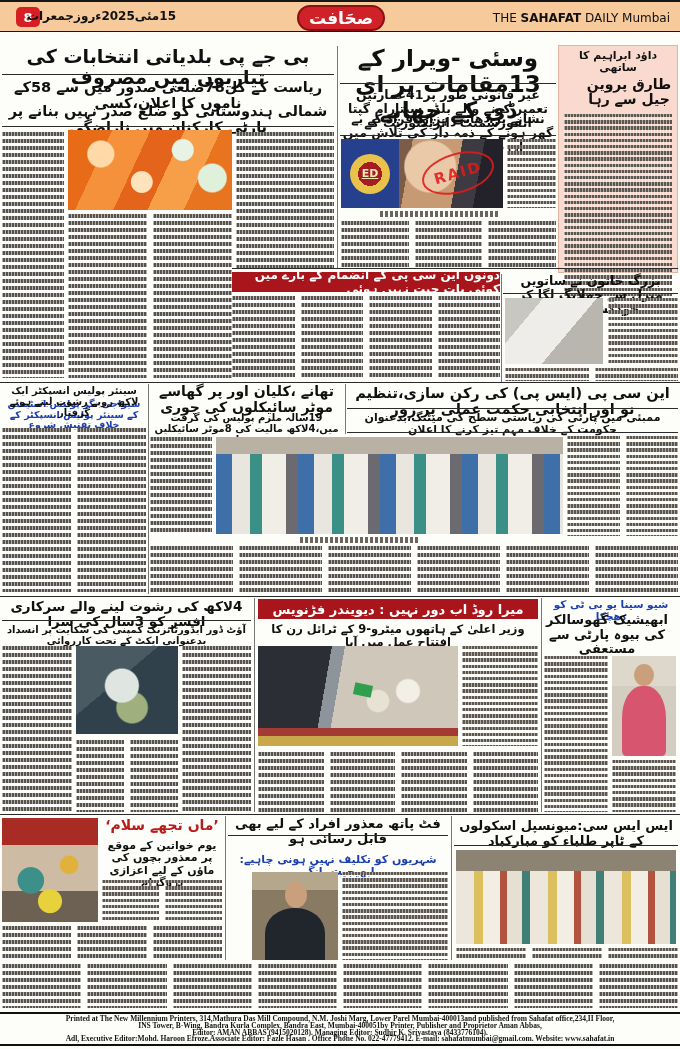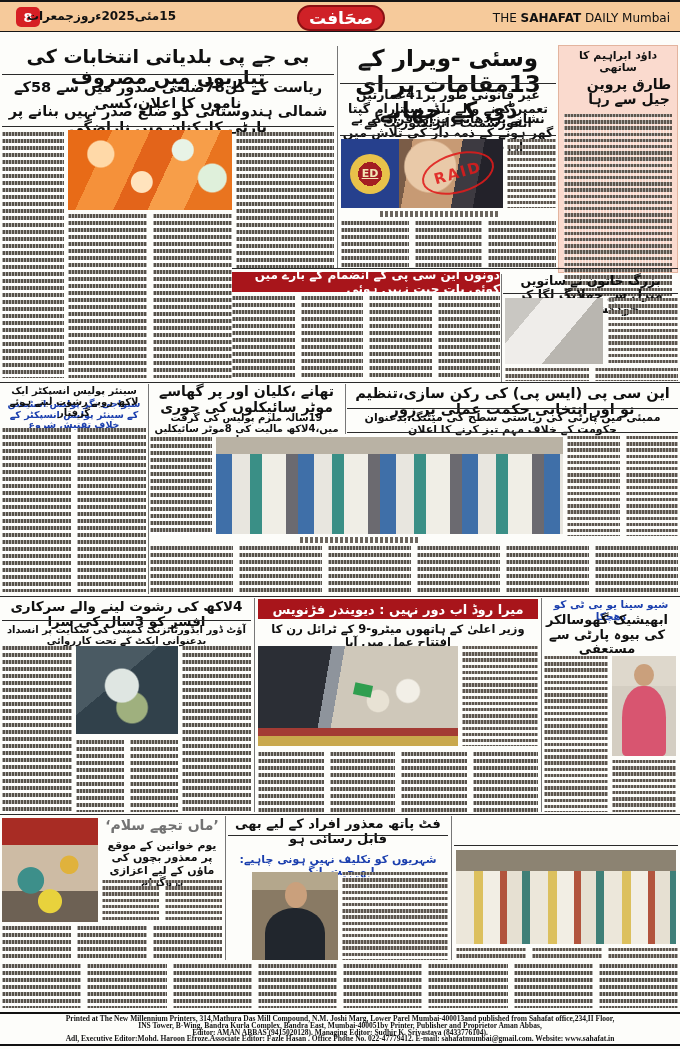--- a/index.html
+++ b/index.html
@@ -14,21 +14,21 @@
   .tx{background-image:
       repeating-linear-gradient(to right,rgba(255,255,255,.55) 0 1px,rgba(255,255,255,0) 1px 3px),
       repeating-linear-gradient(to bottom,#57524b 0 4px,#ffffff 4px 7px);}
   .txs{background-image:
       repeating-linear-gradient(to right,rgba(255,255,255,.5) 0 1px,rgba(255,255,255,0) 1px 3px),
       repeating-linear-gradient(to bottom,#5d564e 0 3.4px,rgba(255,255,255,0) 3.4px 6.2px);}
   .cols{display:flex;gap:6px;}
   .col{flex:1;}
   .banner{background:#a8151b;color:#fff;font-weight:bold;display:flex;align-items:center;justify-content:center;}
   .blue{color:#1b3fae;}
-  .red{color:#737373;}
+  .red{color:#b91c1c;}
   .strip{background:#f6ca9b;border-top:2px solid #161616;border-bottom:1.5px solid #161616;}
   .badge{background:#d61f24;color:#fff;font-weight:bold;border-radius:5px;
          display:flex;align-items:center;justify-content:center;}
   .mast{background:#cf2127;border:2px solid #8a1013;border-radius:16px;color:#fff;
         display:flex;align-items:center;justify-content:center;font-weight:bold;}
   .pink{background:#fadace;border:1px solid #e3b49e;}
   .cap{background-image:repeating-linear-gradient(to right,#6b655d 0 3px,rgba(255,255,255,0) 3px 5px);height:6px;}
   
   .ph{overflow:hidden;}
   .ph-flags{background:
@@ -235,20 +235,21 @@
 
   <div class="a rtl hd" style="left:228px;top:817px;width:220px;font-size:13px;">فٹ پاتھ معذور افراد کے لیے بھی قابل رسائی ہو</div>
   <div class="a hr" style="left:228px;top:835px;width:220px;"></div>
   <div class="a rtl hd blue" style="left:228px;top:854px;width:220px;font-size:11px;">شہریوں کو تکلیف نہیں ہونی چاہیے: ابھیجیت بانگر</div>
   <div class="a ph ph-bangar" style="left:252px;top:872px;width:86px;height:88px;">
     <div class="a face" style="left:33px;top:10px;width:22px;height:26px;"></div>
     <div class="a suit" style="left:13px;top:36px;width:60px;height:52px;"></div>
   </div>
   <div class="a txs" style="left:342px;top:872px;width:106px;height:88px;"></div>
 
+  <div class="a rtl hd" style="left:454px;top:819px;width:224px;font-size:13px;">ایس ایس سی:میونسپل اسکولوں کے ٹاپر طلباء کو مبارکباد</div>
   <div class="a hr" style="left:454px;top:845px;width:224px;"></div>
   <div class="a ph ph-group" style="left:456px;top:850px;width:220px;height:94px;"></div>
   <div class="a cols" style="left:456px;top:948px;width:222px;height:12px;">
     <div class="col txs"></div>
     <div class="col txs"></div>
     <div class="col txs"></div>
   </div>
 
   <div class="a cols" style="left:2px;top:964px;width:676px;height:44px;">
     <div class="col tx"></div>

